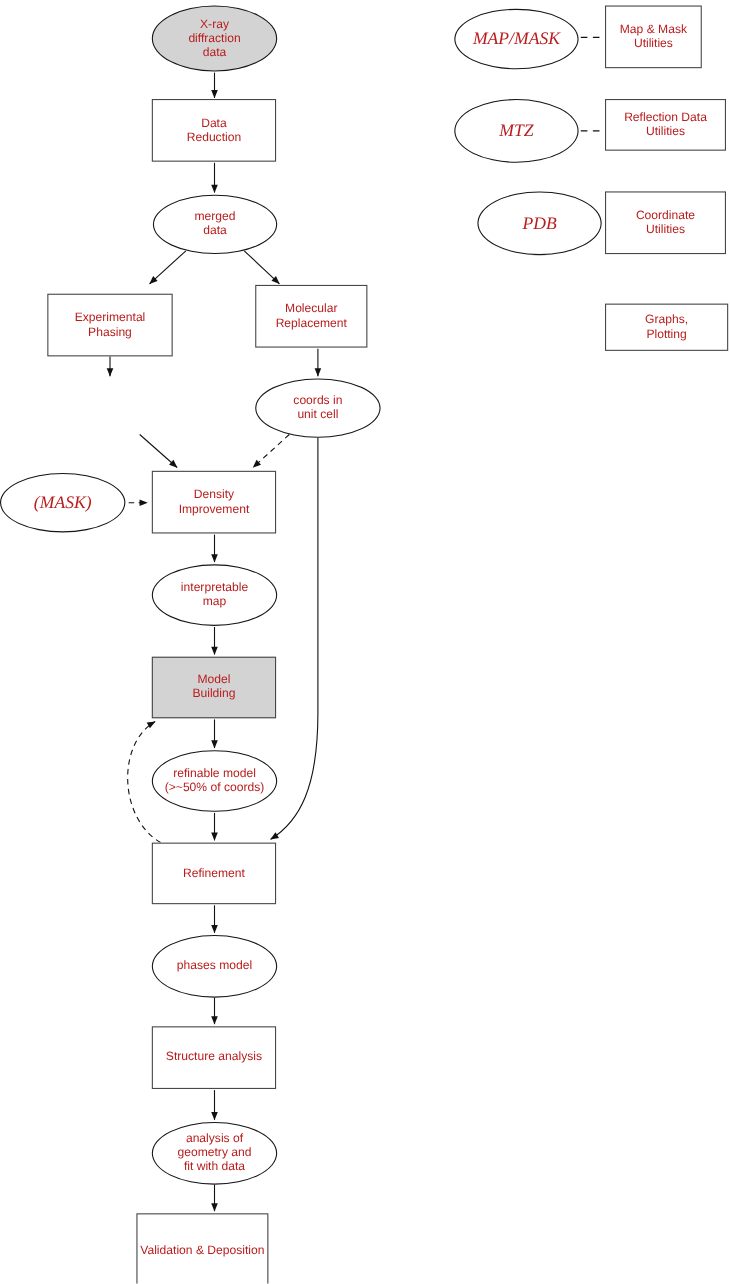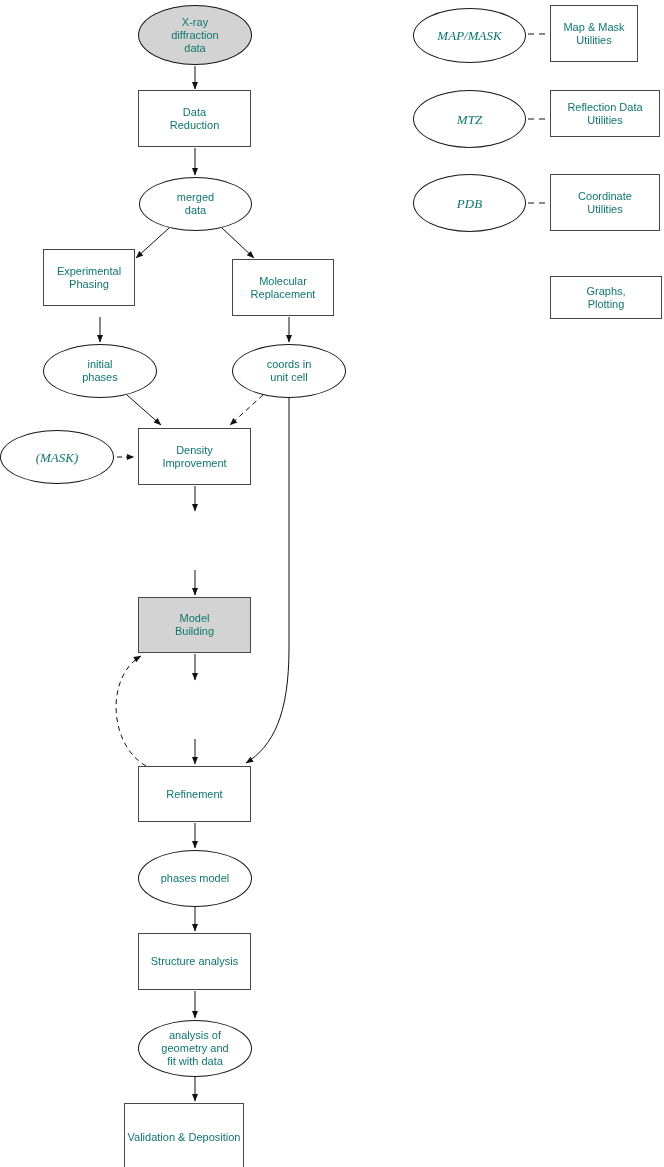--- a/index.html
+++ b/index.html
@@ -4,38 +4,38 @@
 <style>
   :root{
     --highlight-fill:#d3d3d3;
     --node-fill:#ffffff;
     --line:#111111;
     --bg:#ffffff;
   }
   html,body{margin:0;padding:0;background:var(--bg);}
   #stage{
     position:relative;width:664px;height:1167px;background:var(--bg);
-    font-family:"Liberation Sans","DejaVu Sans",sans-serif;color:#0f766e;
+    font-family:"Liberation Sans","DejaVu Sans",sans-serif;color:#b91c1c;
     overflow:hidden;
   }
   #connectors{position:absolute;left:0;top:0;}
   .node{
     position:absolute;box-sizing:border-box;
     display:flex;align-items:center;justify-content:center;
     text-align:center;white-space:pre-line;
     font-size:11px;line-height:13px;
     background:var(--node-fill);
     border:1px solid #474747;
     padding:0 1px;
   }
   .ellipse{border-radius:50%;border-color:#161616;}
   .shaded{background:var(--highlight-fill);}
   .keyword{
     font-family:"Liberation Serif","DejaVu Serif",serif;
-    font-style:italic;font-size:13px;
+    font-style:italic;font-size:16px;
   }
 </style>
 </head>
 <body>
 
 <div id="stage">
 
   <svg id="connectors" width="664" height="1167" viewBox="0 0 664 1167">
     <defs>
       <marker id="arrow" viewBox="0 0 10 10" refX="9.5" refY="5" markerWidth="9" markerHeight="7.5" orient="auto">
@@ -71,41 +71,43 @@
   <div class="node ellipse shaded" style="left:138px;top:5px;width:114px;height:60px">X-ray
 diffraction
 data</div>
 
   <div class="node rect" style="left:138px;top:90px;width:113px;height:57px">Data
 Reduction</div>
 
   <div class="node ellipse" style="left:139px;top:177px;width:113px;height:54px">merged
 data</div>
 
-  <div class="node rect" style="left:43px;top:249px;width:92px;height:57px">Experimental
+  <div class="node rect" style="left:43px;top:267px;width:114px;height:57px">Experimental
 Phasing</div>
 
   <div class="node rect" style="left:232px;top:259px;width:102px;height:57px">Molecular
 Replacement</div>
 
-  <div class="node ellipse" style="left:43px;top:344px;width:114px;height:54px">initial
-phases</div>
 
   <div class="node ellipse" style="left:232px;top:344px;width:114px;height:54px">coords in
 unit cell</div>
 
   <div class="node rect" style="left:138px;top:428px;width:113px;height:57px">Density
 Improvement</div>
 
   <div class="node ellipse keyword" style="left:0px;top:430px;width:114px;height:54px">(MASK)</div>
 
+  <div class="node ellipse" style="left:138px;top:513px;width:114px;height:56px">interpretable
+map</div>
 
   <div class="node rect shaded" style="left:138px;top:597px;width:113px;height:56px">Model
 Building</div>
 
+  <div class="node ellipse" style="left:138px;top:682px;width:114px;height:56px">refinable model
+(&gt;~50% of coords)</div>
 
   <div class="node rect" style="left:138px;top:766px;width:113px;height:56px">Refinement</div>
 
   <div class="node ellipse" style="left:138px;top:850px;width:114px;height:57px">phases model</div>
 
   <div class="node rect" style="left:138px;top:933px;width:113px;height:57px">Structure analysis</div>
 
   <div class="node ellipse" style="left:138px;top:1020px;width:114px;height:57px">analysis of
 geometry and
 fit with data</div>
@@ -115,21 +117,21 @@
   <div class="node ellipse keyword" style="left:413px;top:8px;width:113px;height:55px">MAP/MASK</div>
 
   <div class="node rect" style="left:550px;top:5px;width:88px;height:57px">Map &amp; Mask
 Utilities</div>
 
   <div class="node ellipse keyword" style="left:413px;top:90px;width:113px;height:58px">MTZ</div>
 
   <div class="node rect" style="left:550px;top:90px;width:110px;height:47px">Reflection Data
 Utilities</div>
 
-  <div class="node ellipse keyword" style="left:413px;top:174px;width:113px;height:58px">PDB</div>
+  <div class="node ellipse keyword" style="left:434px;top:174px;width:113px;height:58px">PDB</div>
 
   <div class="node rect" style="left:550px;top:174px;width:110px;height:57px">Coordinate
 Utilities</div>
 
   <div class="node rect" style="left:550px;top:276px;width:112px;height:43px">Graphs,
 Plotting</div>
 
 </div>
 
 </body></html>

